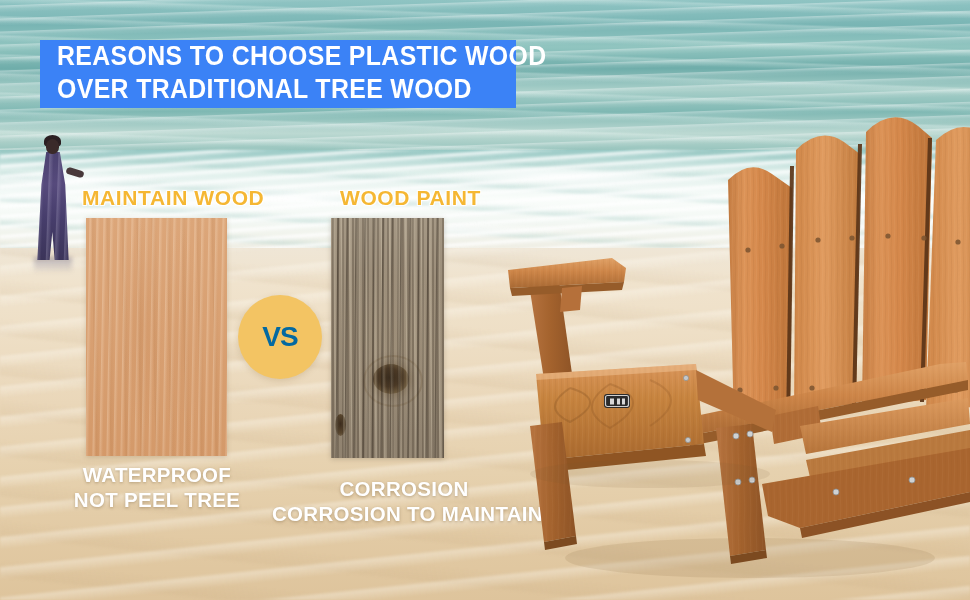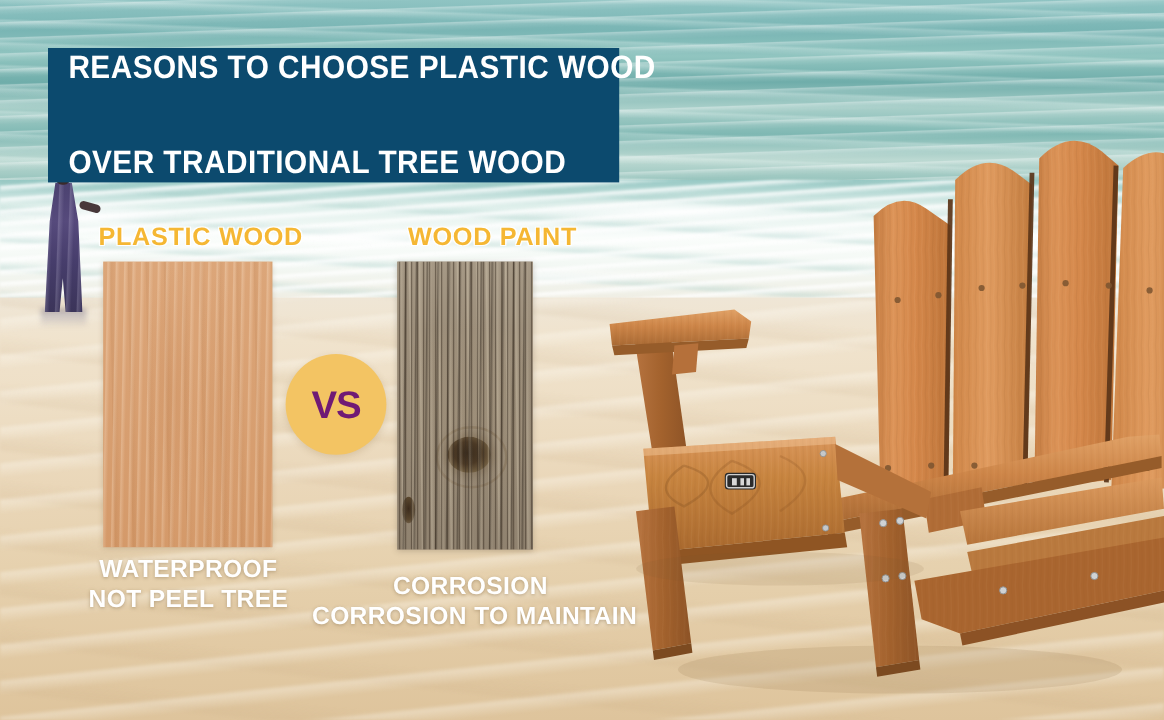--- a/index.html
+++ b/index.html
@@ -162,25 +162,25 @@
   .person-reflection {
     position: absolute; left: 16px; top: 122px; width: 38px; height: 16px;
     background: linear-gradient(180deg, rgba(70,62,100,0.35), rgba(70,62,100,0));
     filter: blur(2px);
   }
 
   
   .headline-banner {
     position: absolute;
     left: 40px; top: 40px;
-    width: 476px; height: 112px;
-    background: #0c4a6e;
+    width: 476px; height: 68px;
+    background: #3b82f6;
     display: flex;
     flex-direction: column;
-    justify-content: space-between;
+    justify-content: flex-start;
     padding-left: 17px;
   }
   .headline-line {
     color: #ffffff;
     font-family: "Liberation Sans Narrow", "Liberation Sans", sans-serif;
     font-weight: bold;
     font-size: 27px;
     line-height: 33px;
     letter-spacing: 0.4px;
     transform: scaleX(0.92);
@@ -309,41 +309,41 @@
   .vs-badge {
     position: absolute;
     left: 238px; top: 295px;
     width: 84px; height: 84px;
     border-radius: 50%;
     background: #f3c463;
     display: flex; align-items: center; justify-content: center;
     box-shadow: 0 2px 6px rgba(120,90,40,0.18);
   }
   .vs-badge span {
-    color: #701a75;
+    color: #0369a1;
     font-weight: bold;
-    font-size: 32px;
+    font-size: 28px;
     letter-spacing: -1px;
     line-height: 1;
   }
 
   
   .caption {
     position: absolute;
     color: #ffffff;
     font-weight: bold;
     font-size: 20.5px;
     line-height: 24.5px;
     text-align: center;
     letter-spacing: 0.3px;
     white-space: nowrap;
     text-shadow: 0 1px 3px rgba(120,95,60,0.45);
   }
   .caption-plastic { left: 54px; top: 463px; width: 206px; }
-  .caption-peel    { left: 260px; top: 477px; width: 264px; }
+  .caption-peel    { left: 272px; top: 477px; width: 264px; }
 
   
   .chair { position: absolute; left: 500px; top: 88px; width: 470px; height: 500px; }
   .chair svg { display: block; width: 470px; height: 500px; overflow: visible; }
 </style>
 </head>
 <body>
 
 <div id="stage">
 
@@ -359,21 +359,21 @@
       <div class="person-hair"></div>
       <div class="person-head"></div>
     </div>
   </div>
 
   <div class="headline-banner">
     <div class="headline-line">REASONS TO CHOOSE PLASTIC WOOD</div>
     <div class="headline-line">OVER TRADITIONAL TREE WOOD</div>
   </div>
 
-  <div class="col-label label-plastic">PLASTIC WOOD</div>
+  <div class="col-label label-plastic">MAINTAIN WOOD</div>
   <div class="col-label label-peel">WOOD PAINT</div>
 
   <div class="swatch-plastic"></div>
 
   <div class="swatch-peel">
     <div class="peel-shade"></div>
     <div class="peel-knot"></div>
     <div class="peel-knot-small"></div>
   </div>
 

